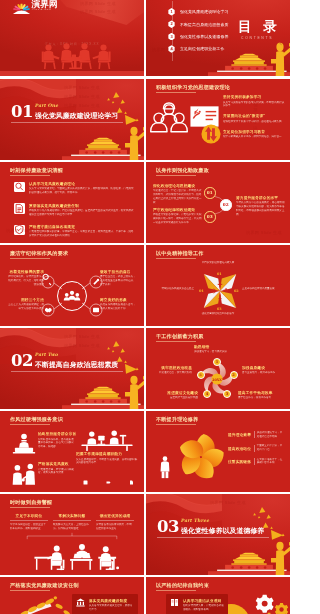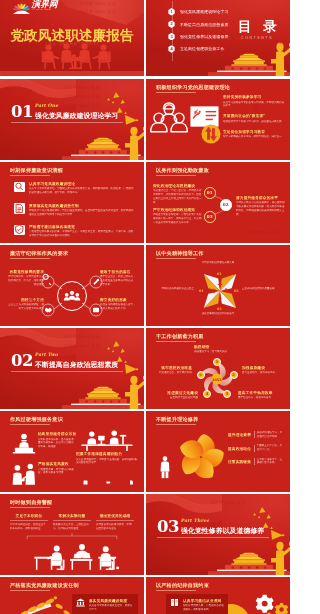--- a/index.html
+++ b/index.html
@@ -11,21 +11,21 @@
   .slide.c0{left:0;}
   .slide.c1{left:146px;}
   .wm{position:absolute;inset:0;pointer-events:none;opacity:.5;}
   .wmtxt{position:absolute;color:rgba(150,15,10,.55);font-size:4px;letter-spacing:.4px;white-space:nowrap;}
   
   .cov-bg{position:absolute;inset:0;background:
      radial-gradient(120% 90% at 80% 0%, #d6342a 0%, #c6211a 55%, #b01a13 100%);}
   .cov-ray{position:absolute;top:-4px;left:52px;width:120px;height:34px;
      background:linear-gradient(100deg,#cf2a20 0%, #e0483a 45%, #c6211a 100%);
      clip-path:polygon(0 0,100% 0,62% 100%,12% 46%);opacity:.85;}
-  .logo{position:absolute;left:13px;top:4.5px;display:flex;gap:1.5px;font-style:italic;}
+  .logo{position:absolute;left:13px;top:4.5px;display:flex;gap:1.5px;}
   .logo-ic{width:17px;height:13px;position:relative;display:block;}
   .logo-tx{display:flex;flex-direction:column;line-height:1;padding-bottom:.5px;}
   .logo-cn{font-size:8.6px;color:#fff;font-weight:bold;letter-spacing:.2px;}
   .logo-en{font-size:2.4px;color:#eeb7ae;letter-spacing:.55px;margin-top:1.2px;}
   .cov-title{position:absolute;left:0;right:0;top:30px;text-align:center;white-space:nowrap;
      font-family:"DejaVu Serif",serif;font-weight:bold;font-size:13.6px;line-height:20px;letter-spacing:.1px;
      color:#fdd24e;}
   .cov-sub{position:absolute;left:0;right:0;top:47px;text-align:center;font-size:3px;color:#d88072;letter-spacing:.8px;opacity:.55;}
   .cov-people{position:absolute;left:40px;bottom:5px;width:76px;height:28px;}
   .cov-floor{position:absolute;left:0;right:0;bottom:0;height:5px;background:#d4332a;}
@@ -182,21 +182,20 @@
           <path d="M16.6,-0.4 L15.8,-4 L3.4,-1.4 L3.7,1.3 Z" fill="#1fa7da"></path>
         </g>
         <path d="M0.5,25.6 Q17,12.4 33.5,25.6 L33.5,26 L0.5,26 Z" fill="#ffffff"></path>
       </svg>
     </span>
     <span class="logo-tx">
       <span class="logo-cn">演界网</span>
       <span class="logo-en">YANJIE.COM</span>
     </span>
   </div>
-  <div class="cov-title">党政风述职述廉报告</div>
   <div class="cov-sub">汇报人：XXX   时间：20XX.XX</div>
   <svg class="cov-people" viewBox="0 0 150 56">
     <g fill="#e1382a">
 
       <circle cx="16" cy="9" r="6.2"></circle>
       <path d="M7,18 q9,-5.5 18,0 l2.2,17 -22,0 z"></path>
       <path d="M24,24 l14,5 -1.6,4 -14.4,-4.6 z"></path>
       <path d="M6,35 h22 v4 h-22 z"></path>
       <path d="M8,39 h3.4 l-1.4,13 -3,0 z"></path>
           <path d="M25,39 h3.4 l2,13 -3,0 z"></path>

